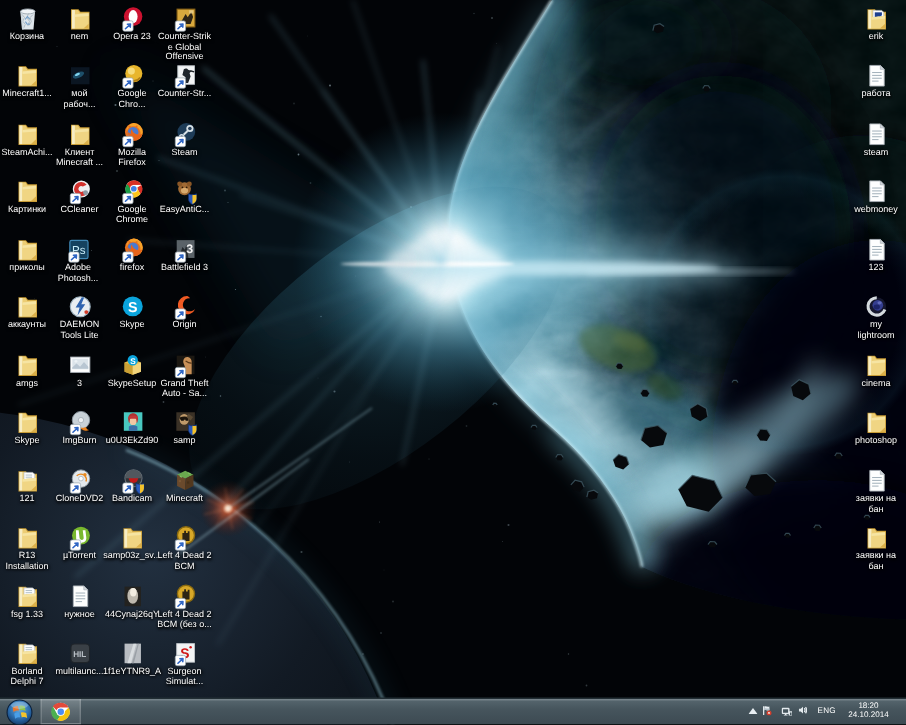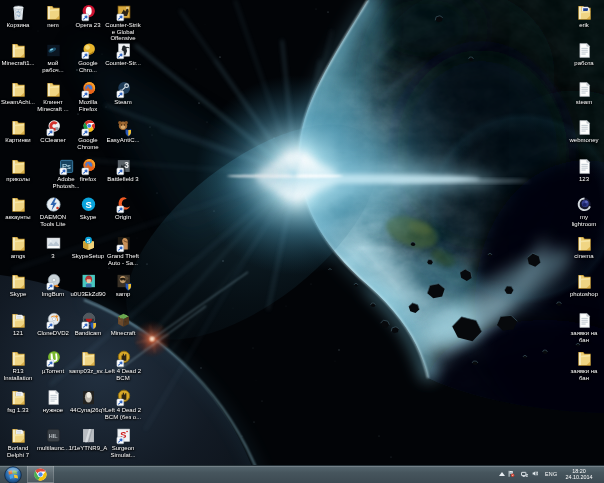--- a/index.html
+++ b/index.html
@@ -559,21 +559,21 @@
           <path d="M2.8 2.6 L7 2.6 L8.1 4.1 L13.2 4.1 L13.2 14 L2.8 14 Z" fill="#c79b35"></path>
           <path d="M3.3 3.1 L6.7 3.1 L7.8 4.6 L12.7 4.6 L12.7 13.5 L3.3 13.5 Z" fill="#eccd74"></path>
           <rect x="3.3" y="3.1" width="1.7" height="10.4" fill="#f7edc4"></rect>
           <path d="M5 5.6 L12.7 4.8999999999999995 L12.7 13.5 L5 13.5 Z" fill="#f0d583"></path>
           <path d="M5 5.6 L12.7 4.8999999999999995 L12.7 6.3999999999999995 L5 7.0 Z" fill="#f6e4a2"></path>
           <path d="M9.8 13.5 L12.7 10.8 L12.7 13.5 Z" fill="#dbb049"></path>
         </svg>
       </div>
       <div class="t">приколы</div>
     </div>
-<div class="ic" style="left:46px;top:158.5px">
+<div class="ic" style="left:32px;top:158.5px">
       <div class="g">
         <svg width="16" height="16" viewBox="0 0 16 16">
           <rect x="3" y="2.8" width="10.2" height="10.2" rx="1" fill="#15425f"></rect>
           <rect x="3" y="2.8" width="10.2" height="10.2" rx="1" fill="none" stroke="#3f87b4" stroke-width="0.7"></rect>
           <text x="4.2" y="10.4" font-family="Liberation Sans" font-size="6.5" fill="#c8ecf8">Ps</text>
           <rect x="2.4" y="9.2" width="5.8" height="5.8" rx="1" fill="#fff" stroke="#9aa8b2" stroke-width="0.4"></rect>
           <path d="M3.9 13.6 L6.7 11 M6.7 11 L5 11.1 M6.7 11 L6.6 12.7" stroke="#2f66c4" stroke-width="0.9" fill="none" stroke-linecap="round"></path>
         </svg>
       </div>
       <div class="t">Adobe<br>Photosh...</div>

